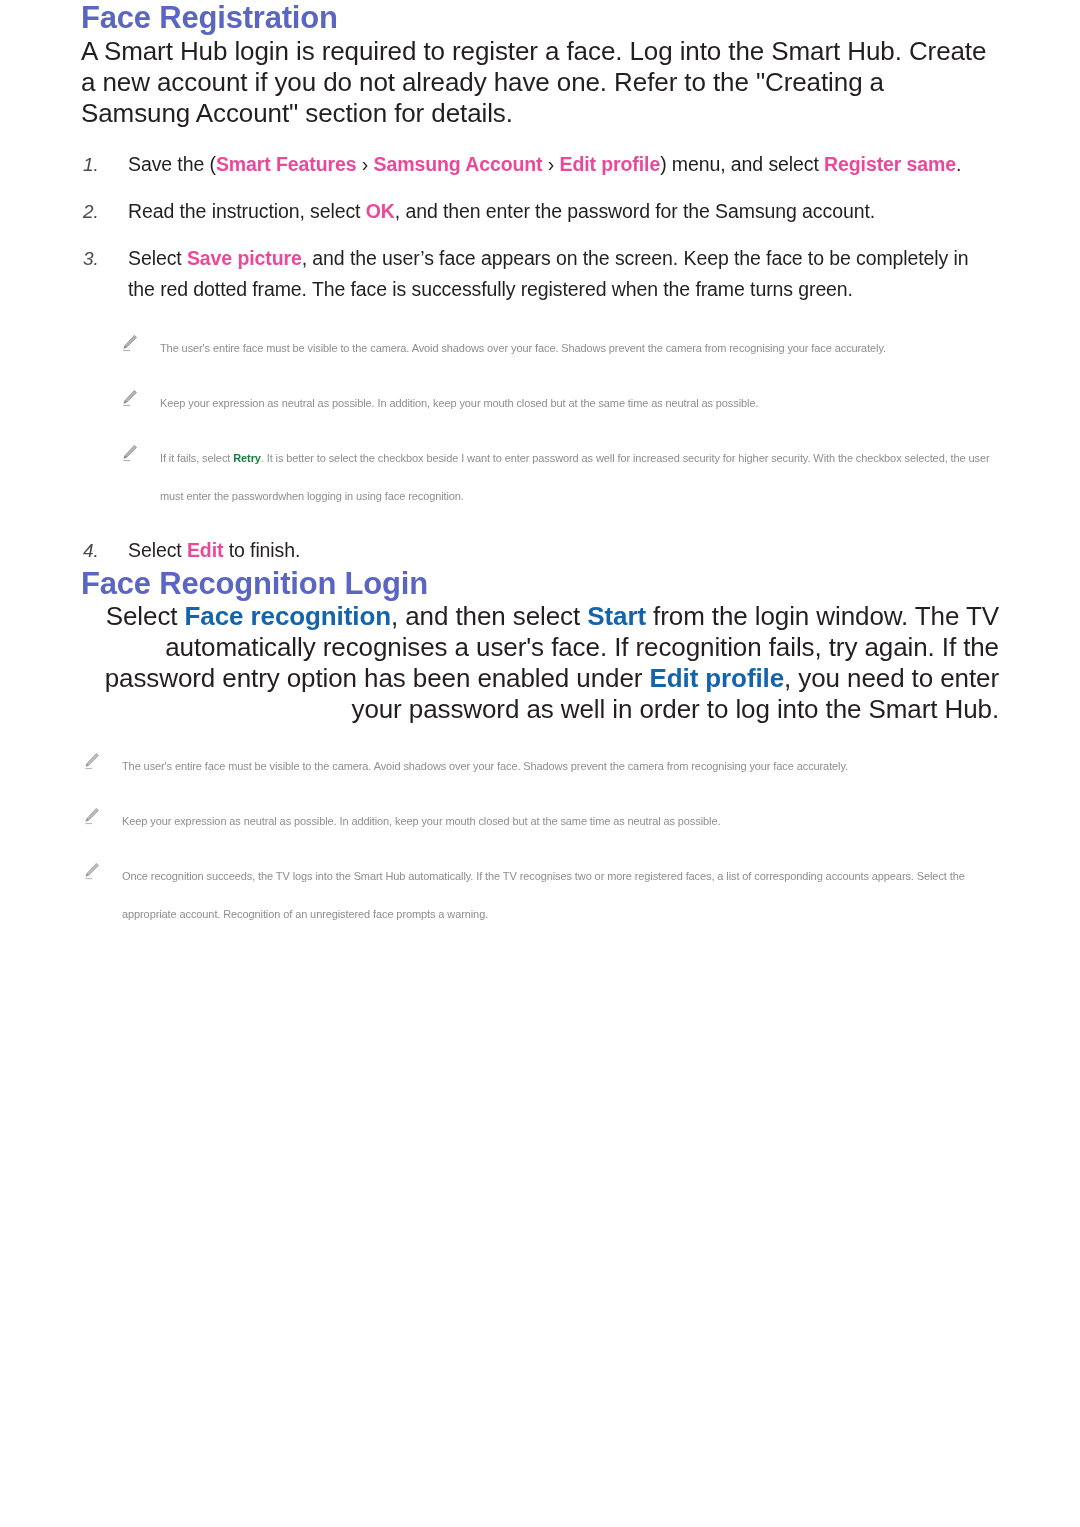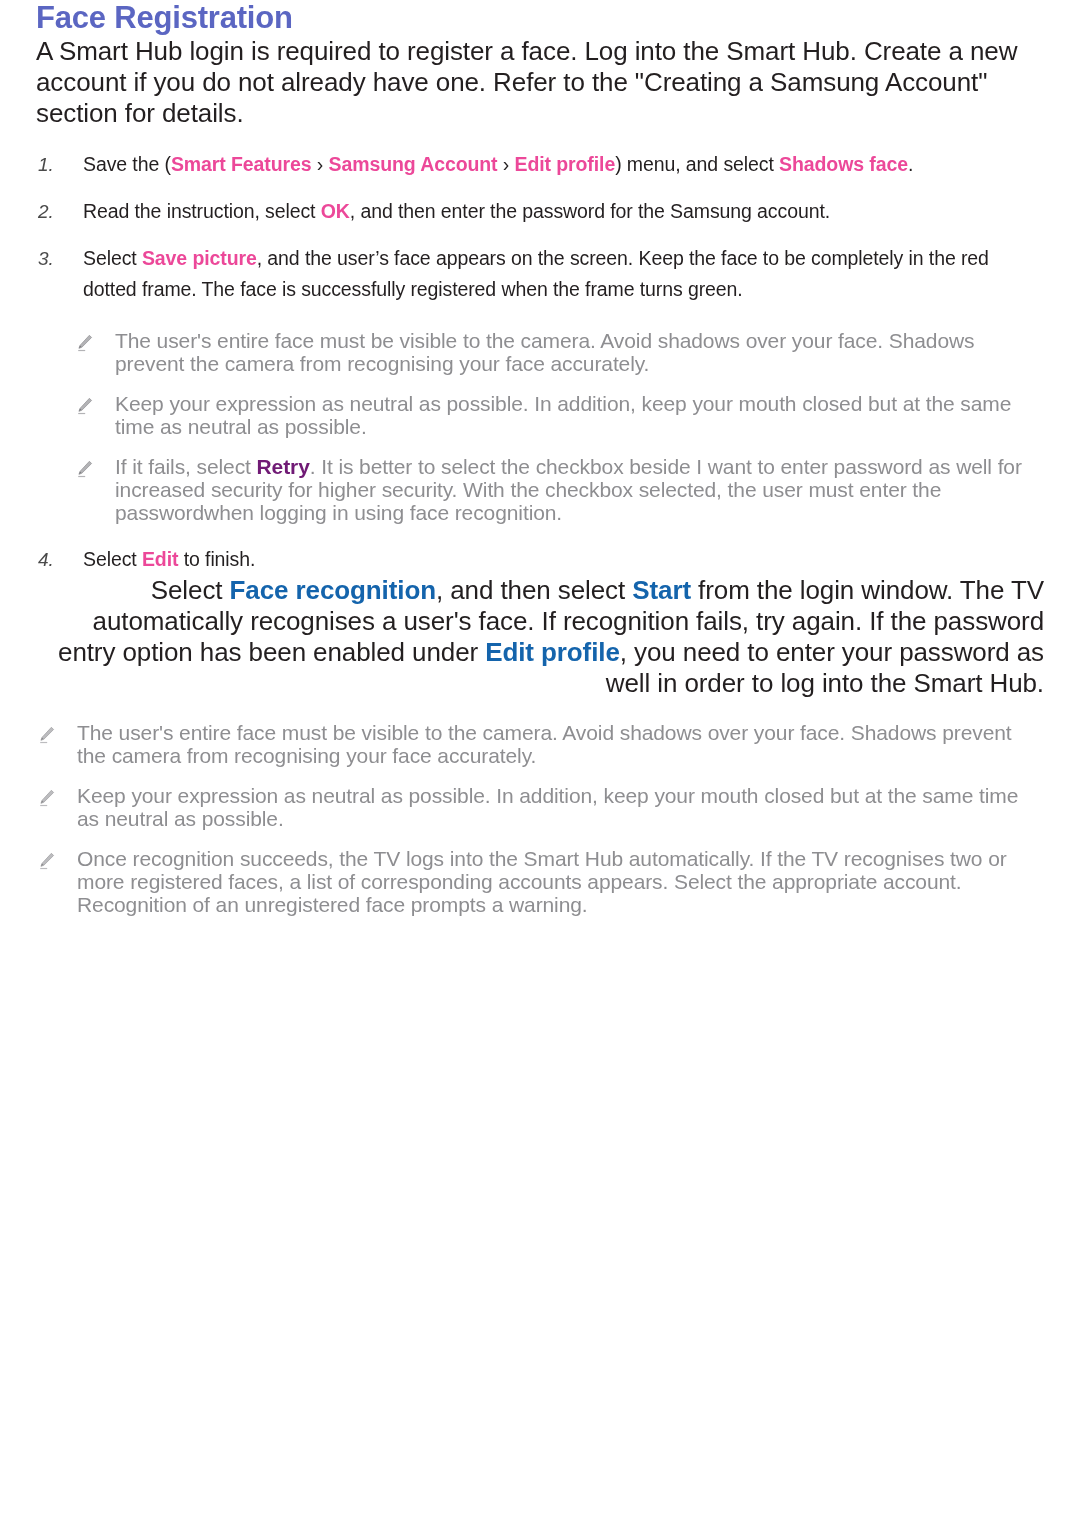--- a/index.html
+++ b/index.html
@@ -13,21 +13,21 @@
     font-family: "Liberation Sans", sans-serif;
     color: #231f20;
     overflow: hidden;
   }
 
   .page {
     position: relative;
     width: 1080px;
     height: 1150px;
     box-sizing: border-box;
-    padding: 0 36px;
+    padding: 0 81px;
   }
 
   
   h1.section-title {
     font-size: 31px;
     font-weight: bold;
     color: #5b66c2;
     margin: 0;
     padding: 0;
     letter-spacing: -0.2px;
@@ -75,22 +75,22 @@
     text-align: left;
   }
 
   
   .notes { margin: 0; padding: 0; }
   .notes.indented { margin-left: 38px; }
 
   .note {
     position: relative;
     padding-left: 41px;
-    font-size: 21px;
-    line-height: 23px;
+    font-size: 11px;
+    line-height: 38px;
     color: #8e8e91;
     letter-spacing: -0.1px;
     margin-top: 17px;
   }
   .notes-after-steps .note:first-child { margin-top: 24px; }
   .notes-after-par .note:first-child { margin-top: 22px; }
 
   .pencil-icon {
     position: absolute;
     left: 0;
@@ -103,21 +103,21 @@
   
   .kw {
     color: #ec4899;
     font-weight: bold;
   }
   .kw-light {
     color: #1464ac;
     font-weight: bold;
   }
   .kw-note {
-    color: #701a75;
+    color: #15803d;
     font-weight: bold;
   }
   .sep { color: #231f20; font-weight: normal; }
 
   
   .step-final { margin-top: 20px !important; }
 </style>
 </head>
 <body>
 
@@ -127,21 +127,21 @@
 
   <p class="body-par intro-par">
     <span>A Smart Hub login is required to register a face. Log into the Smart Hub. Create a new account if you</span>
     <span>do not already have one. Refer to the "Creating a Samsung Account" section for details.</span>
   </p>
 
   <ol class="steps">
 
     <li>
       <span class="step-num">1.</span>
-      <span>Save the (</span><span class="kw">Smart Features</span><span class="sep"> › </span><span class="kw">Samsung Account</span><span class="sep"> › </span><span class="kw">Edit profile</span><span>) menu, and select </span><span class="kw">Shadows face</span><span>.</span>
+      <span>Save the (</span><span class="kw">Smart Features</span><span class="sep"> › </span><span class="kw">Samsung Account</span><span class="sep"> › </span><span class="kw">Edit profile</span><span>) menu, and select </span><span class="kw">Register same</span><span>.</span>
     </li>
 
     <li>
       <span class="step-num">2.</span>
       <span>Read the instruction, select </span><span class="kw">OK</span><span>, and then enter the password for the Samsung account.</span>
     </li>
 
     <li>
       <span class="step-num">3.</span>
       <span>Select </span><span class="kw">Save picture</span><span>, and the user’s face appears on the screen. Keep the face to be completely in the red dotted frame. The face is successfully registered when the frame turns green.</span>
@@ -178,20 +178,21 @@
     </div>
   </div>
 
   <ol class="steps">
     <li class="step-final">
       <span class="step-num">4.</span>
       <span>Select </span><span class="kw">Edit</span><span> to finish.</span>
     </li>
   </ol>
 
+  <h1 class="section-title title-face-login">Face Recognition Login</h1>
 
   <p class="body-par login-par"><span>Select </span><span class="kw-light">Face recognition</span><span>, and then select </span><span class="kw-light">Start</span><span> from the login window. The TV automatically recognises a user's face. If recognition fails, try again. If the password entry option has been enabled under </span><span class="kw-light">Edit profile</span><span>, you need to enter your password as well in order to log into the Smart Hub.</span>
   </p>
 
   <div class="notes notes-after-par">
 
     <div class="note">
       <svg class="pencil-icon" viewBox="0 0 24 24">
         <path d="M16.8 3.6 L19.2 6.0 L8.6 16.6 L5.4 17.8 L6.6 14.6 Z" fill="#bcbcbf" stroke="#a5a5a8" stroke-width="0.9" stroke-linejoin="round"></path>
         <path d="M5.4 17.8 L6.6 14.6 L8.2 16.2 Z" fill="#8a8a8d"></path>

